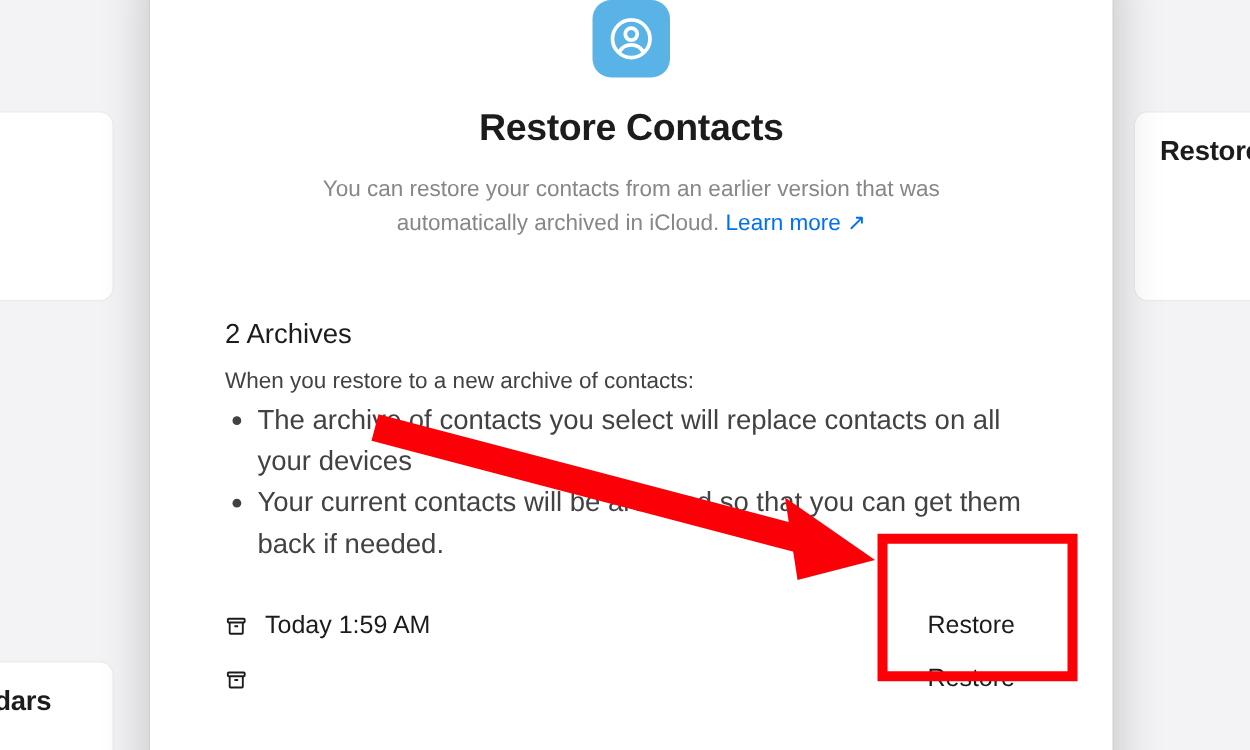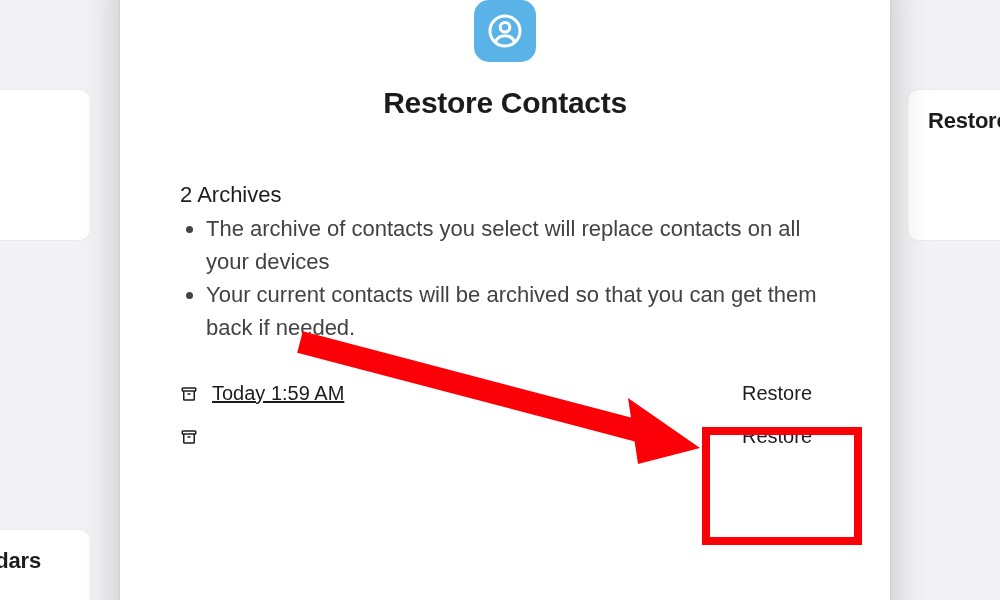--- a/index.html
+++ b/index.html
@@ -89,21 +89,21 @@
 
     .archives { margin-top: 28px; }
     .arch-row {
       display: flex;
       align-items: center;
       justify-content: space-between;
       padding: 10px 0;
       font-size: 20px;
       color: #1c1c1e;
     }
-    .arch-left { display: flex; align-items: center; gap: 14px; text-decoration: underline; }
+    .arch-left { display: flex; align-items: center; gap: 14px; }
     .arch-icon { width: 18px; height: 18px; color: #1c1c1e; flex: 0 0 auto; }
     .arch-restore {
       font-size: 20px;
       color: #1c1c1e;
       cursor: pointer;
       background: none; border: none; font-family: inherit;
       padding-right: 18px;
       margin-left: 36px;
     }
 
@@ -142,23 +142,27 @@
         <svg viewBox="0 0 24 24" fill="none" stroke="#fff" stroke-width="2">
           <circle cx="12" cy="12" r="10"></circle>
           <circle cx="12" cy="9.5" r="3.2"></circle>
           <path d="M5.5 19.2c1.3-2.6 3.8-4 6.5-4s5.2 1.4 6.5 4"></path>
         </svg>
       </div>
     </div>
 
     <h1 class="title">Restore Contacts</h1>
 
+    <p class="desc">
+      <span>You can restore your contacts from an earlier version that was automatically archived in iCloud. </span><a href="#"><span>Learn more</span>&nbsp;<span class="ext-arrow">↗</span></a>
+    </p>
 
     <div class="section">
       <div class="section-h">2 Archives</div>
+      <div class="section-sub">When you restore to a new archive of contacts:</div>
       <ul>
         <li>The archive of contacts you select will replace contacts on all your devices</li>
         <li>Your current contacts will be archived so that you can get them back if needed.</li>
       </ul>
 
       <div class="archives">
         <div class="arch-row">
           <div class="arch-left">
             <svg class="arch-icon" viewBox="0 0 24 24" fill="none" stroke="currentColor" stroke-width="2">
               <rect x="3" y="4" width="18" height="4" rx="1"></rect>

